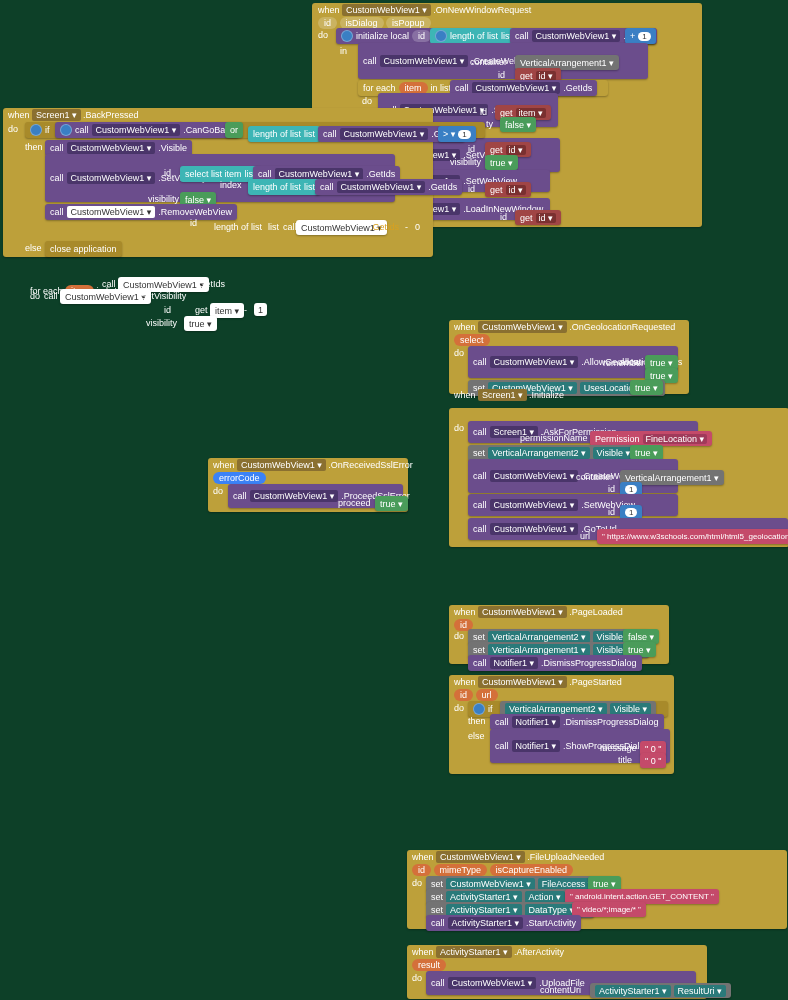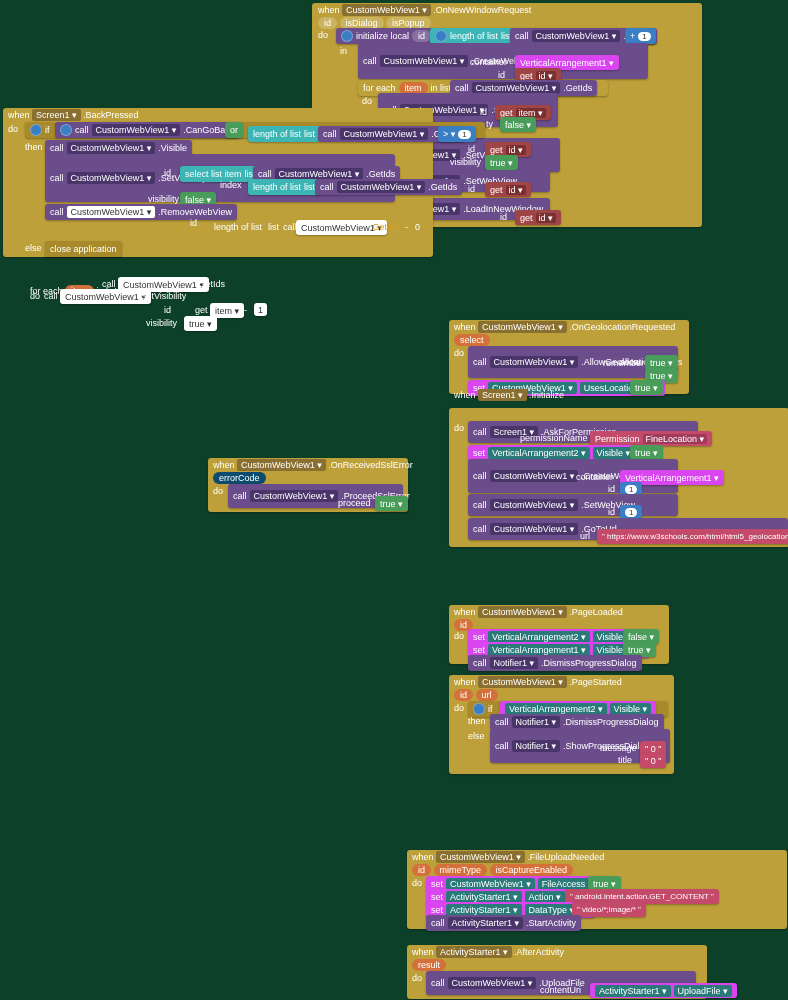--- a/index.html
+++ b/index.html
@@ -3,21 +3,21 @@
 <meta charset="utf-8">
 <style>
 body{margin:0;width:788px;height:1000px;background:#0d4028;font-family:-apple-system,sans-serif;font-size:9px;color:#fff;position:relative;overflow:hidden}
 .blk{position:absolute;border-radius:3px;padding:2px 5px;display:flex;align-items:center;gap:3px;white-space:nowrap;box-shadow:0 1px 2px rgba(0,0,0,0.3)}
 .olive{background:#bda03a}
 .purple{background:#6b4d8c}
 .teal{background:#3db5b5}
 .green{background:#4a9c5a}
 .maroon{background:#a04545}
 .blue{background:#3a7fc4}
-.dkgreen{background:#d946ef}
+.dkgreen{background:#737373}
 .pill{background:rgba(255,255,255,0.2);padding:1px 6px;border-radius:8px;display:inline-block}
 .dd{background:#8a7030;padding:1px 4px;border-radius:2px}
 .dd2{background:#4a356a;padding:1px 4px;border-radius:2px}
 .dd3{background:#2a7a7a;padding:1px 4px;border-radius:2px}
 .txt{position:absolute;font-size:9px}
 .num{background:#fff;color:#333;padding:0 4px;border-radius:6px;font-size:8px}
 .dot{width:10px;height:10px;border-radius:50%;background:#3a7fc4;display:inline-block;border:1px solid rgba(255,255,255,0.3)}
 </style>
 </head>
 <body>
@@ -204,21 +204,21 @@
 <div class="txt" style="left:164px;top:305px">id</div>
 <div class="txt" style="left:195px;top:305px">get</div>
 <div class="blk" style="left:210px;top:303px;height:11px;background:#fff;color:#333">item ▾</div>
 <div class="txt" style="left:244px;top:305px">-</div>
 <div class="blk" style="left:254px;top:303px;height:11px;background:#fff;color:#333;padding:1px 4px">1</div>
 <div class="txt" style="left:146px;top:318px">visibility</div>
 <div class="blk" style="left:184px;top:316px;height:11px;background:#fff;color:#333">true ▾</div>
 
 <div class="blk olive" style="left:208px;top:458px;width:190px;height:50px"></div>
 <div class="txt" style="left:213px;top:460px"><span>when</span> <span class="dd">CustomWebView1 ▾</span> <span>.OnReceivedSslError</span></div>
-<div class="txt" style="left:213px;top:472px"><span class="pill" style="background:#0c4a6e">errorCode</span></div>
+<div class="txt" style="left:213px;top:472px"><span class="pill" style="background:#3b82f6">errorCode</span></div>
 <div class="txt" style="left:213px;top:486px">do</div>
 <div class="blk purple" style="left:228px;top:484px;width:165px;height:20px">
     <span>call</span>
     <span class="dd2">CustomWebView1 ▾</span>
     <span>.ProceedSslError</span>
   </div>
 <div class="txt" style="left:338px;top:498px">proceed</div>
 <div class="blk green" style="left:375px;top:496px;height:11px">true ▾</div>
 
 <div class="blk olive" style="left:449px;top:320px;width:230px;height:70px"></div>
@@ -379,14 +379,14 @@
 <div class="txt" style="left:412px;top:959px"><span class="pill" style="background:#d4703a">result</span></div>
 <div class="txt" style="left:412px;top:973px">do</div>
 <div class="blk purple" style="left:426px;top:971px;width:260px;height:20px">
     <span>call</span>
     <span class="dd2">CustomWebView1 ▾</span>
     <span>.UploadFile</span>
   </div>
 <div class="txt" style="left:540px;top:985px">contentUri</div>
 <div class="blk dkgreen" style="left:590px;top:983px;height:11px">
     <span class="dd3">ActivityStarter1 ▾</span>
-    <span class="dd3">UploadFile ▾</span>
+    <span class="dd3">ResultUri ▾</span>
   </div>
 
 </body></html>

